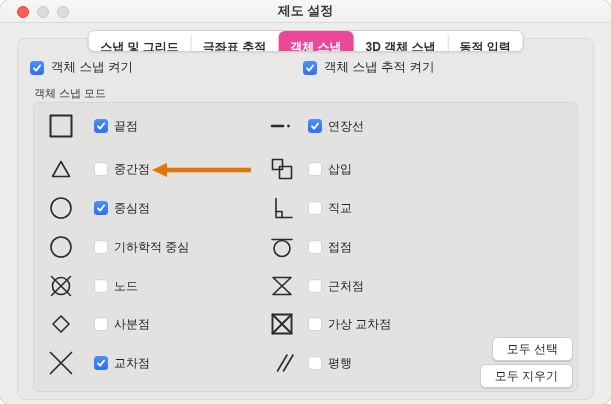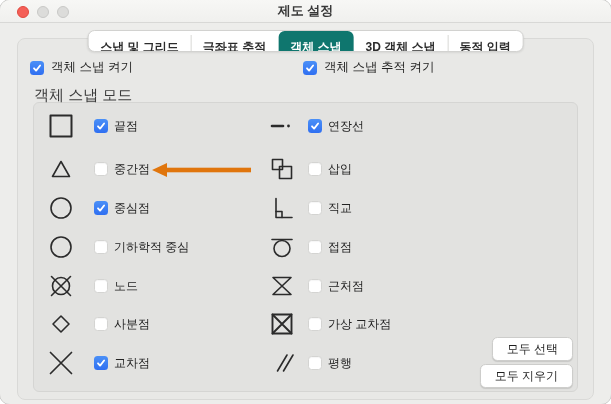--- a/index.html
+++ b/index.html
@@ -20,35 +20,35 @@
            background:#e8e8e6; border:1px solid #d9d9d7; border-radius:8px; }
 
   
   .tabbar { position:absolute; top:30px; left:50%; transform:translateX(-50%); z-index:6;
             display:flex; align-items:stretch; height:22px; box-sizing:border-box;
             background:#ffffff; border:1px solid #d2d2d0; border-radius:7px;
             box-shadow:0 1px 2px rgba(0,0,0,0.08); overflow:hidden; }
   .seg { position:relative; display:flex; align-items:center; padding:16px 12px;
          font-size:12px; font-weight:600; color:#2c2c2c; border-radius:6px; white-space:nowrap; }
   .seg:not(:first-child)::before { content:""; position:absolute; left:0; top:4px; bottom:4px; width:1px; background:#d8d8d6; }
-  .seg.selected { background:#0f766e; color:#ffffff; }
+  .seg.selected { background:#ec4899; color:#ffffff; }
   .seg.selected::before, .seg.selected + .seg::before { display:none; }
 
   
   .checkbox { width:14px; height:14px; border-radius:3.5px; box-sizing:border-box; flex:none;
               display:flex; align-items:center; justify-content:center; }
   .checkbox.unchecked { background:#ffffff; border:1px solid #d4d4d2; box-shadow:inset 0 1px 1px rgba(0,0,0,0.04); }
   .checkbox.checked { background:linear-gradient(#4b90f7,#2f6ff1); }
 
   
   .htoggle { position:absolute; top:59px; display:flex; align-items:center; gap:7px; z-index:3; }
   .htoggle .lbl { font-size:12.5px; color:#1e1e1e; }
 
   
-  .group-label { position:absolute; left:34px; top:86px; font-size:15px; color:#3a3a3a; z-index:3; }
+  .group-label { position:absolute; left:34px; top:86px; font-size:11px; color:#3a3a3a; z-index:3; }
   .groupbox { position:absolute; left:33px; top:102px; width:545px; height:290px; box-sizing:border-box;
               background:#e2e2e0; border:1px solid #d5d5d3; border-radius:6px; z-index:2; }
 
   .osnap-row { position:absolute; height:28px; display:flex; align-items:center; }
   .osnap-row.colL { left:13px; }
   .osnap-row.colR { left:234px; }
   .icon-cell { width:28px; height:28px; display:flex; align-items:center; justify-content:center; flex:none; }
   .colL .checkbox { margin-left:19px; }
   .colR .checkbox { margin-left:12px; }
   .row-label { margin-left:6px; font-size:12px; color:#222222; white-space:nowrap; }

